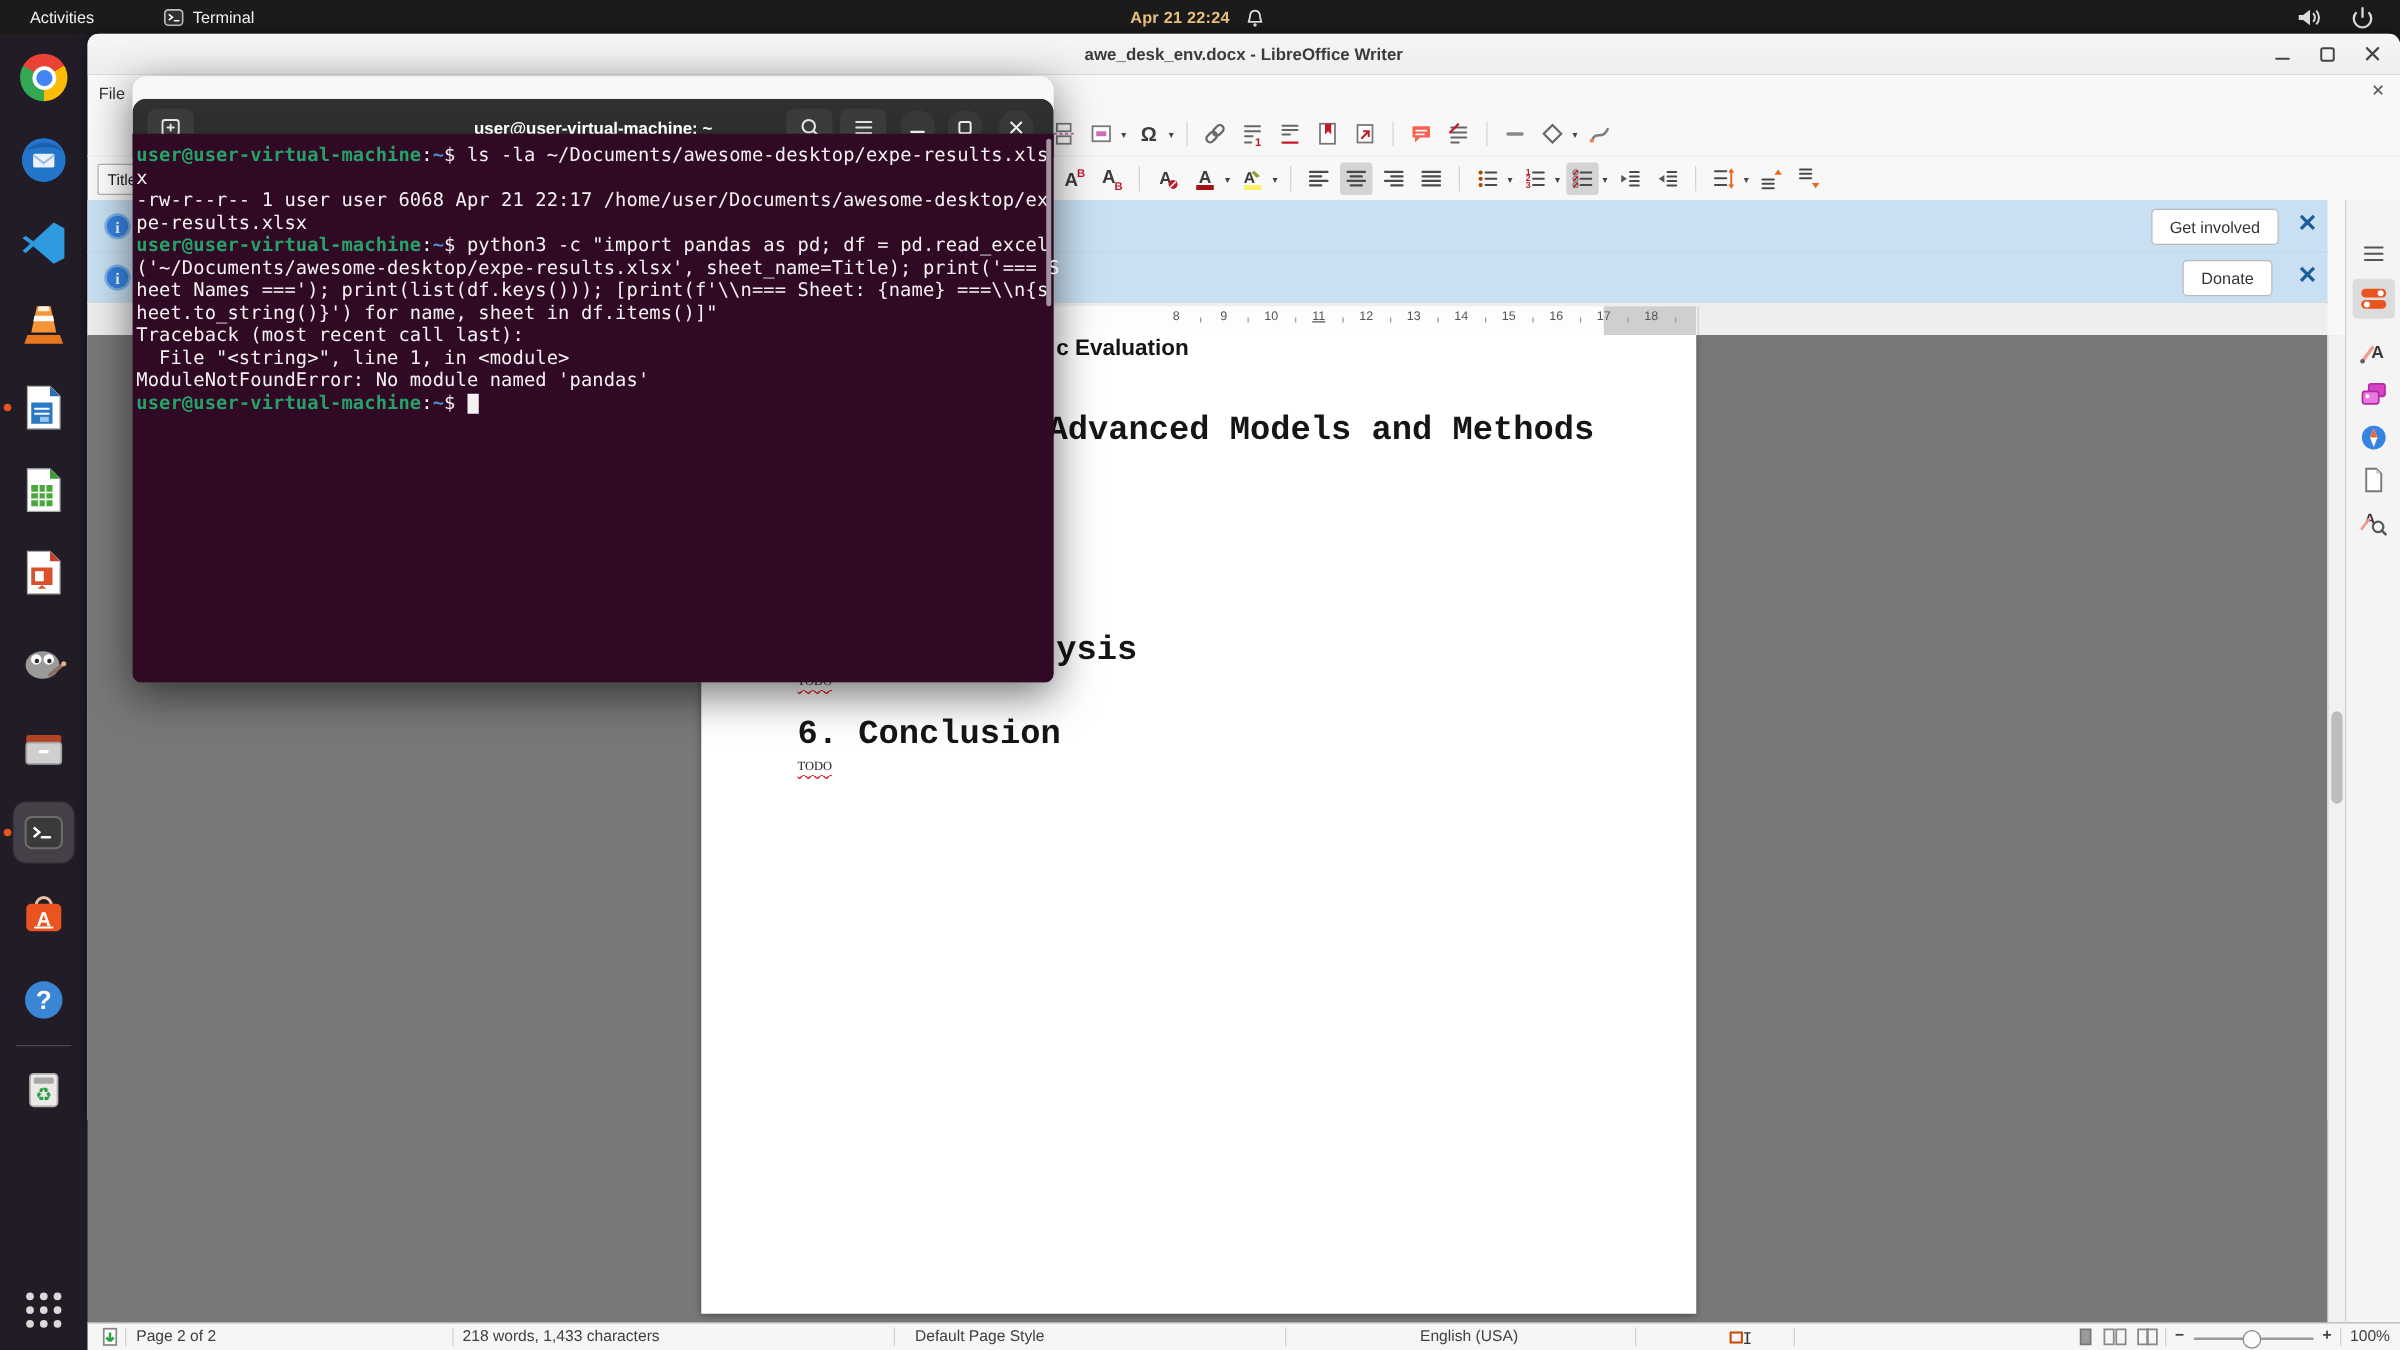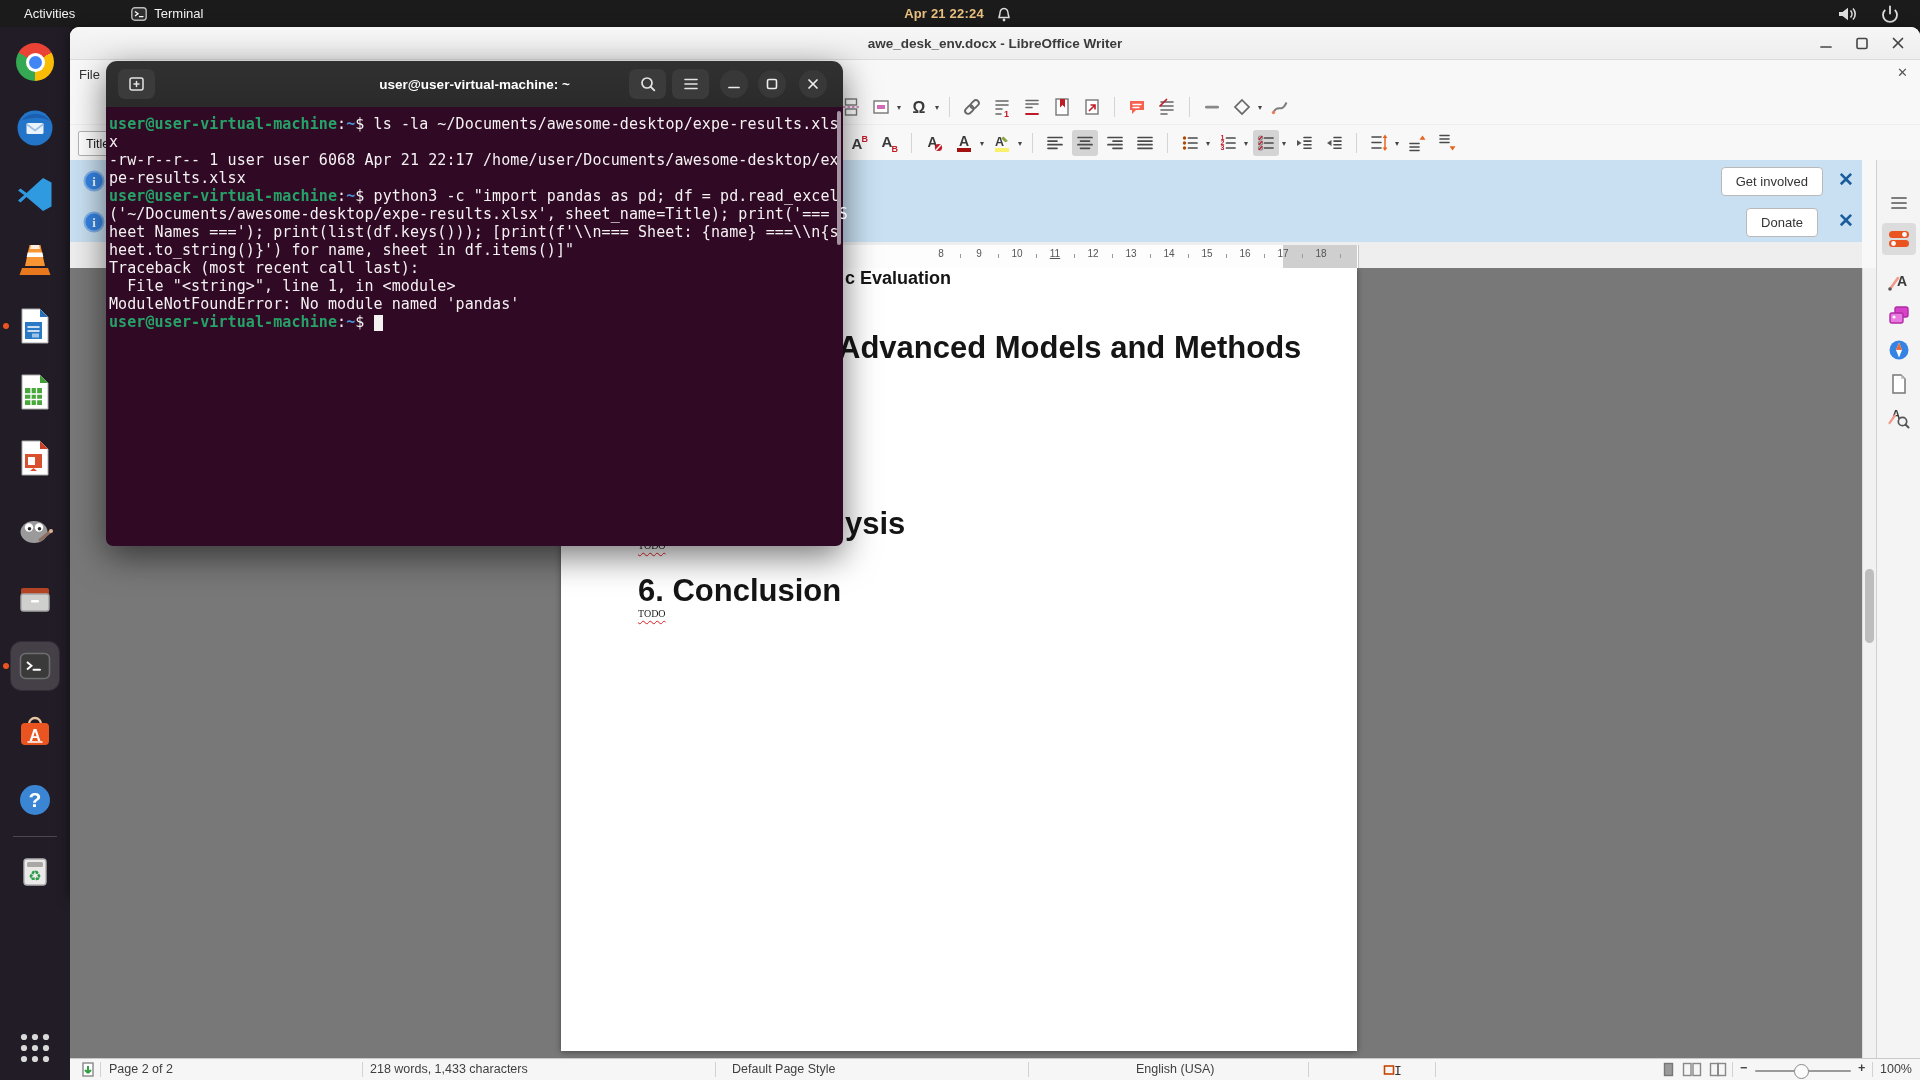--- a/index.html
+++ b/index.html
@@ -55,21 +55,21 @@
   .ib-close{position:absolute;right:8px;top:8px;font-size:19px;font-weight:bold;color:#1b5c9c;line-height:24px;}
 
   #ruler{position:absolute;left:0;top:215px;width:1792px;height:26px;background:#efeeee;border-bottom:1px solid #b8b8b8;overflow:hidden;}
   #ruler-page{position:absolute;left:491px;top:3px;width:796px;height:23px;background:#fdfdfd;border-left:1px solid #c5c5c5;border-right:1px solid #c5c5c5;}
   #ruler-margin{position:absolute;left:1213px;top:3px;width:74px;height:23px;background:#cfcfcf;}
   .rnum{position:absolute;top:6px;font-size:10px;color:#555;transform:translateX(-50%);}
   .rtick{position:absolute;top:12px;width:1px;height:4px;background:#999;}
 
   #canvas{position:absolute;left:0;top:241px;width:1792px;height:790px;background:#787878;overflow:hidden;}
   #page{position:absolute;left:491px;top:0px;width:796px;height:783px;background:#fff;box-shadow:0 1px 6px rgba(0,0,0,.4);}
-  .h1{position:absolute;font-size:31px;font-weight:bold;color:#151515;font-family:Liberation Sans, sans-serif;white-space:nowrap;}
+  .h1{position:absolute;font-size:27px;font-weight:bold;color:#151515;font-family:Liberation Mono, monospace;white-space:nowrap;}
   .h2{position:absolute;font-size:18px;font-weight:bold;color:#151515;white-space:nowrap;}
   .todo{position:absolute;font-size:10px;color:#1c1c1c;font-family:"Liberation Serif",serif;
         text-decoration:underline;text-decoration-style:wavy;text-decoration-color:#e01b24;text-decoration-thickness:1px;text-underline-offset:3px;}
 
   #doc-scrollbar{position:absolute;left:1792px;top:241px;width:14px;height:790px;background:#f1f1f1;border-left:1px solid #dcdcdc;}
   #doc-scroll-thumb{position:absolute;left:2px;top:301px;width:9px;height:74px;border-radius:5px;background:#bdbdbd;}
 
   #sidebar-strip{position:absolute;left:1806px;top:133px;width:44px;height:898px;background:#f5f4f4;border-left:1px solid #d0d0d0;}
   .sb-tab{position:absolute;left:5px;width:34px;height:32px;border-radius:4px;display:flex;align-items:center;justify-content:center;}
   .sb-tab.active{background:#dcdcdc;}
@@ -78,21 +78,21 @@
       font-size:12.5px;color:#3f3f3f;}
   .sb-item{position:absolute;top:3px;white-space:nowrap;}
   .sb-sep{position:absolute;top:3px;width:1px;height:15px;background:#d2d2d2;}
   #zoom-slider-track{position:absolute;left:1685px;top:11px;width:96px;height:2px;background:#9a9a9a;border-radius:1px;}
   #zoom-slider-mid{position:absolute;left:1731px;top:8px;width:1px;height:7px;background:#8a8a8a;}
   #zoom-slider-handle{position:absolute;left:1724px;top:5px;width:13px;height:13px;border-radius:50%;background:#fbfbfb;border:1px solid #8a8a8a;}
 
   
   #terminal{position:absolute;left:106px;top:61px;width:737px;height:485px;border-radius:11px 11px 7px 7px;
      box-shadow:0 10px 34px rgba(0,0,0,.55);}
-  #t-header{position:absolute;left:0;top:0;width:100%;height:46px;background:linear-gradient(#313131,#2a2a2a);
+  #t-header{position:absolute;left:0;top:18px;width:100%;height:46px;background:linear-gradient(#313131,#2a2a2a);
      border-radius:11px 11px 0 0;border-bottom:1px solid #1f1f1f;}
   #t-title{position:absolute;left:0;right:0;top:0;height:46px;display:flex;align-items:center;justify-content:center;
      color:#fff;font-weight:bold;font-size:13.5px;}
   .t-btn{position:absolute;top:8px;width:37px;height:30px;border-radius:7px;background:#3b3b3b;display:flex;align-items:center;justify-content:center;}
   .t-circ{position:absolute;top:9px;width:28px;height:28px;border-radius:50%;background:#383838;display:flex;align-items:center;justify-content:center;}
   #t-newtab{left:12px;} #t-search{left:523px;} #t-menu{left:566px;}
   #t-min{left:614px;} #t-max{left:652px;} #t-close{left:693px;}
   #t-body{position:absolute;left:0;top:46px;width:100%;height:439px;background:#300a24;padding:8px 0 0 3px;box-sizing:border-box;border-radius:0 0 7px 7px;}
   .tline{height:18px;white-space:pre;font-family:"DejaVu Sans Mono",monospace;font-size:15px;letter-spacing:.09px;color:#f4f1f3;}
   .t-user{color:#26a269;font-weight:bold;}

